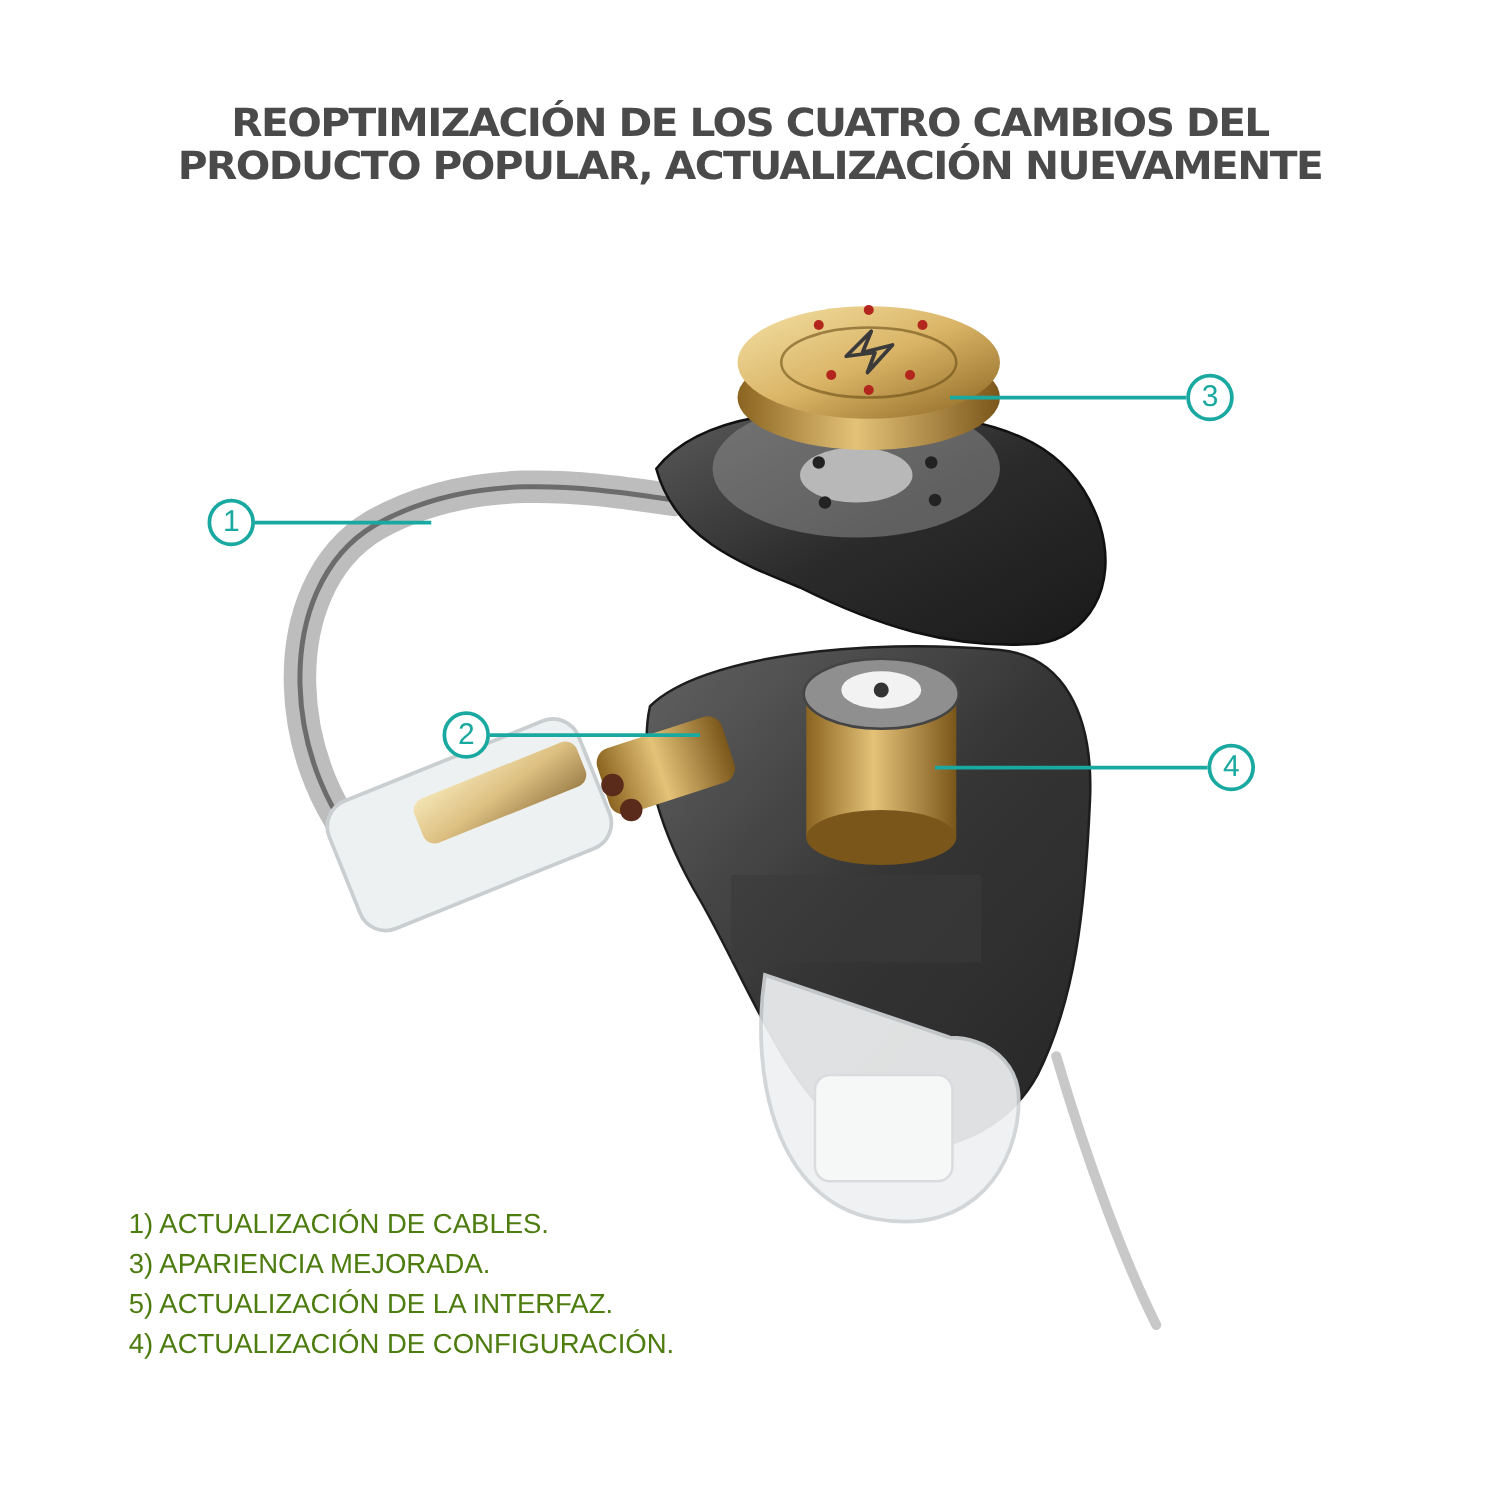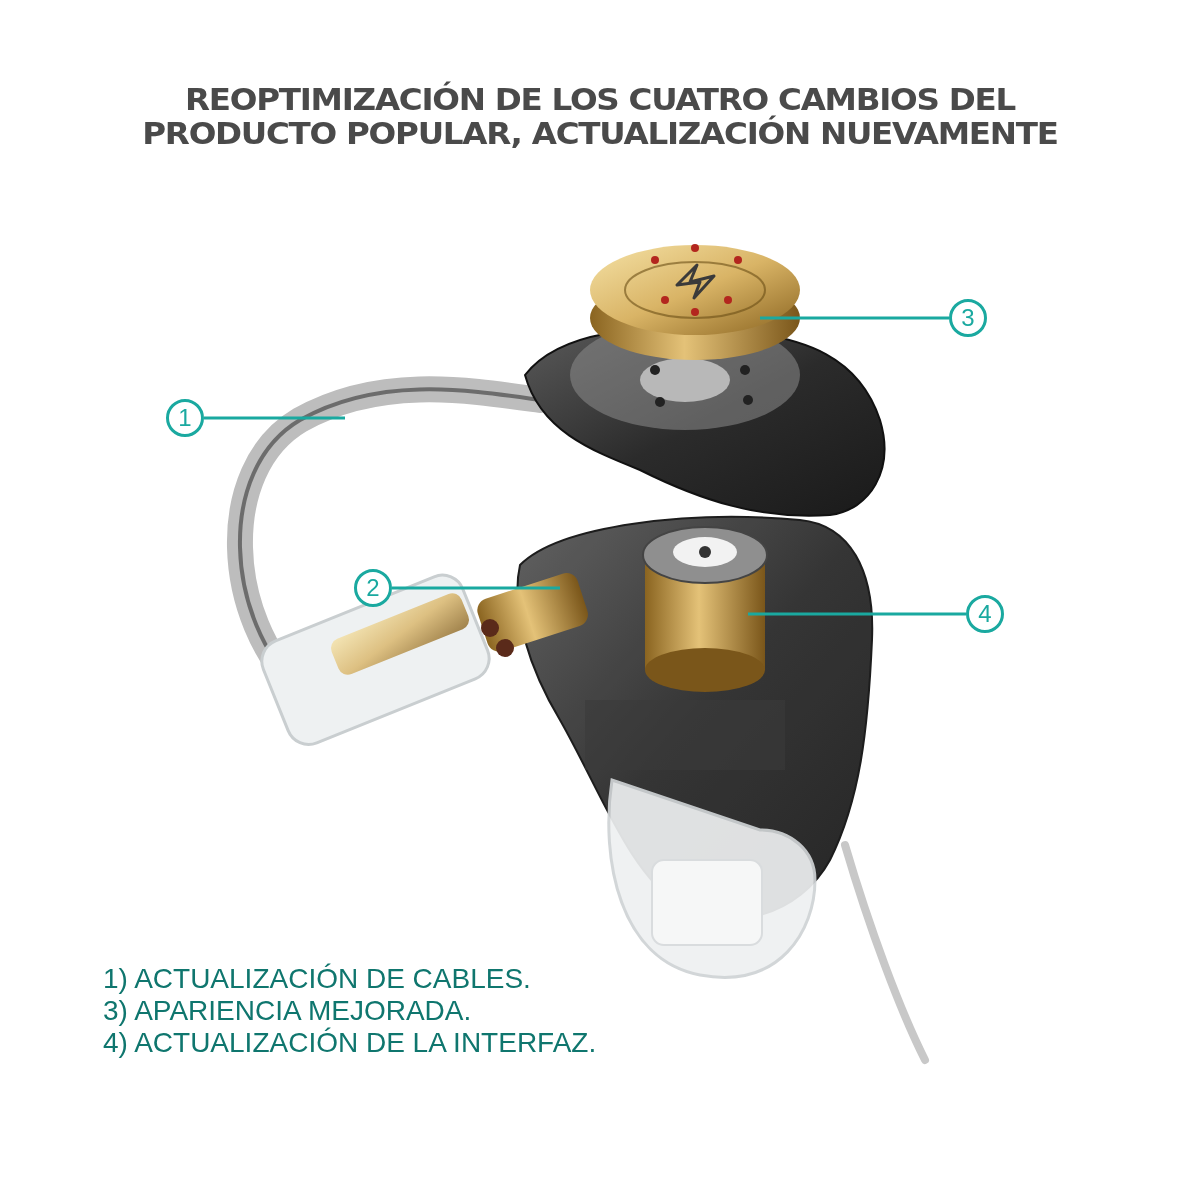--- a/index.html
+++ b/index.html
@@ -11,21 +11,21 @@
                 transform: scaleX(1.05); transform-origin: center; }
     .headline div { white-space: nowrap; }
 
     .stage { position: absolute; left: 0; top: 0; width: 1200px; height: 1200px; }
 
     .callout { position: absolute; width: 38px; height: 38px; border: 3px solid #1aa9a0;
                border-radius: 50%; box-sizing: border-box; display: flex; align-items: center;
                justify-content: center; color: #1aa9a0; font-size: 24px; font-weight: 400;
                background: #ffffff; }
 
-    .features { position: absolute; left: 103px; top: 963px; color: #0f766e; font-size: 28px;
+    .features { position: absolute; left: 103px; top: 963px; color: #4d7c0f; font-size: 22px;
                 line-height: 32px; }
     .features div { white-space: nowrap; }
   </style>
 </head>
 <body>
 
 <div class="headline">
   <div>REOPTIMIZACIÓN DE LOS CUATRO CAMBIOS DEL</div>
   <div>PRODUCTO POPULAR, ACTUALIZACIÓN NUEVAMENTE</div>
 </div>
@@ -132,14 +132,15 @@
 <div class="callout" style="left:949px; top:299px;">
   <span>3</span>
 </div>
 <div class="callout" style="left:966px; top:595px;">
   <span>4</span>
 </div>
 
 <div class="features">
   <div>1) ACTUALIZACIÓN DE CABLES.</div>
   <div>3) APARIENCIA MEJORADA.</div>
-  <div>4) ACTUALIZACIÓN DE LA INTERFAZ.</div>
+  <div>5) ACTUALIZACIÓN DE LA INTERFAZ.</div>
+  <div>4) ACTUALIZACIÓN DE CONFIGURACIÓN.</div>
 </div>
 
 </body></html>

